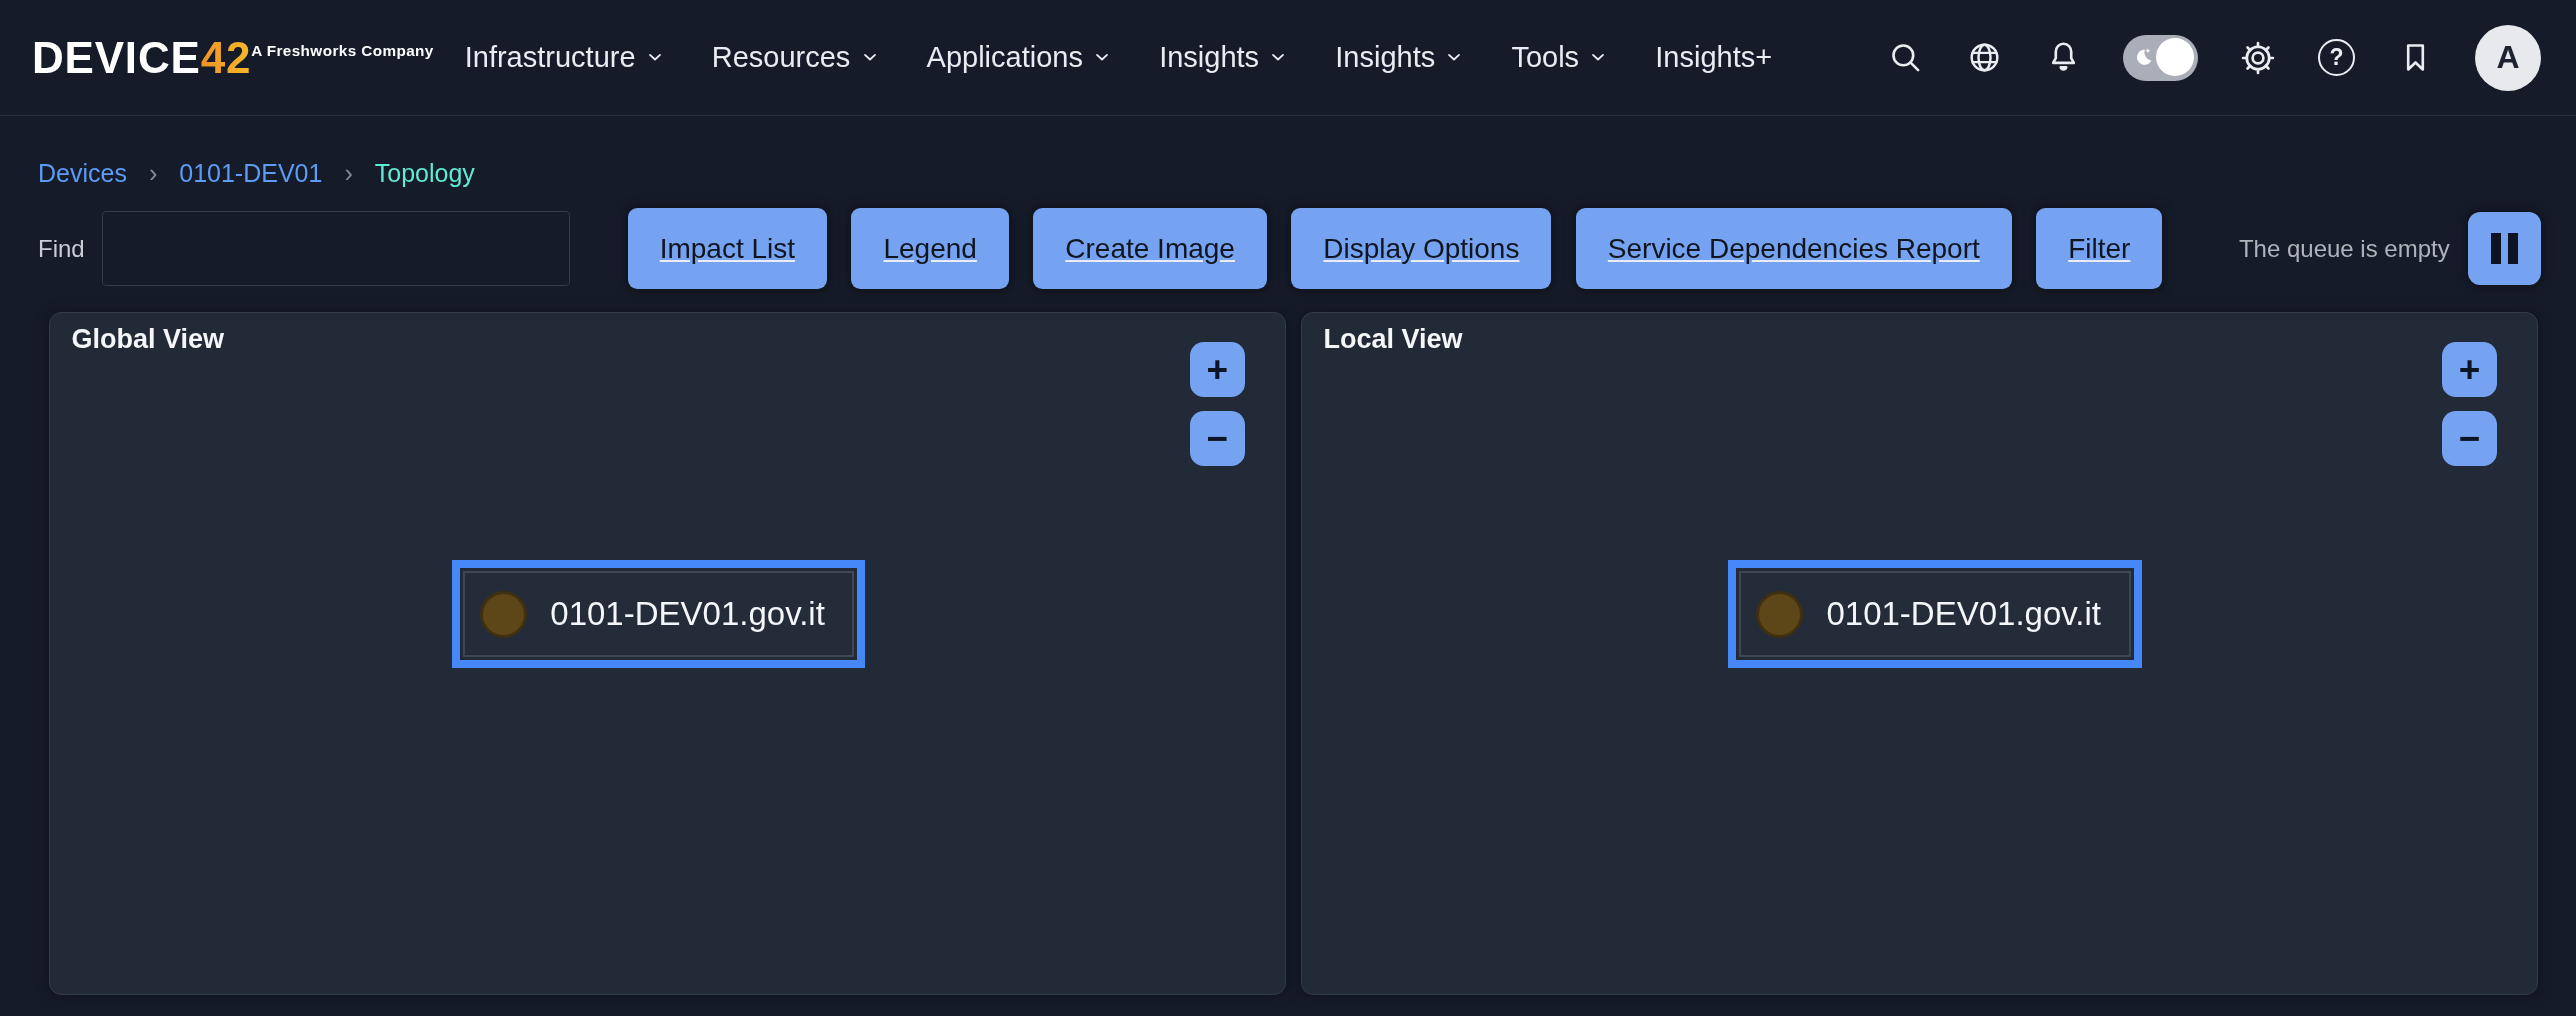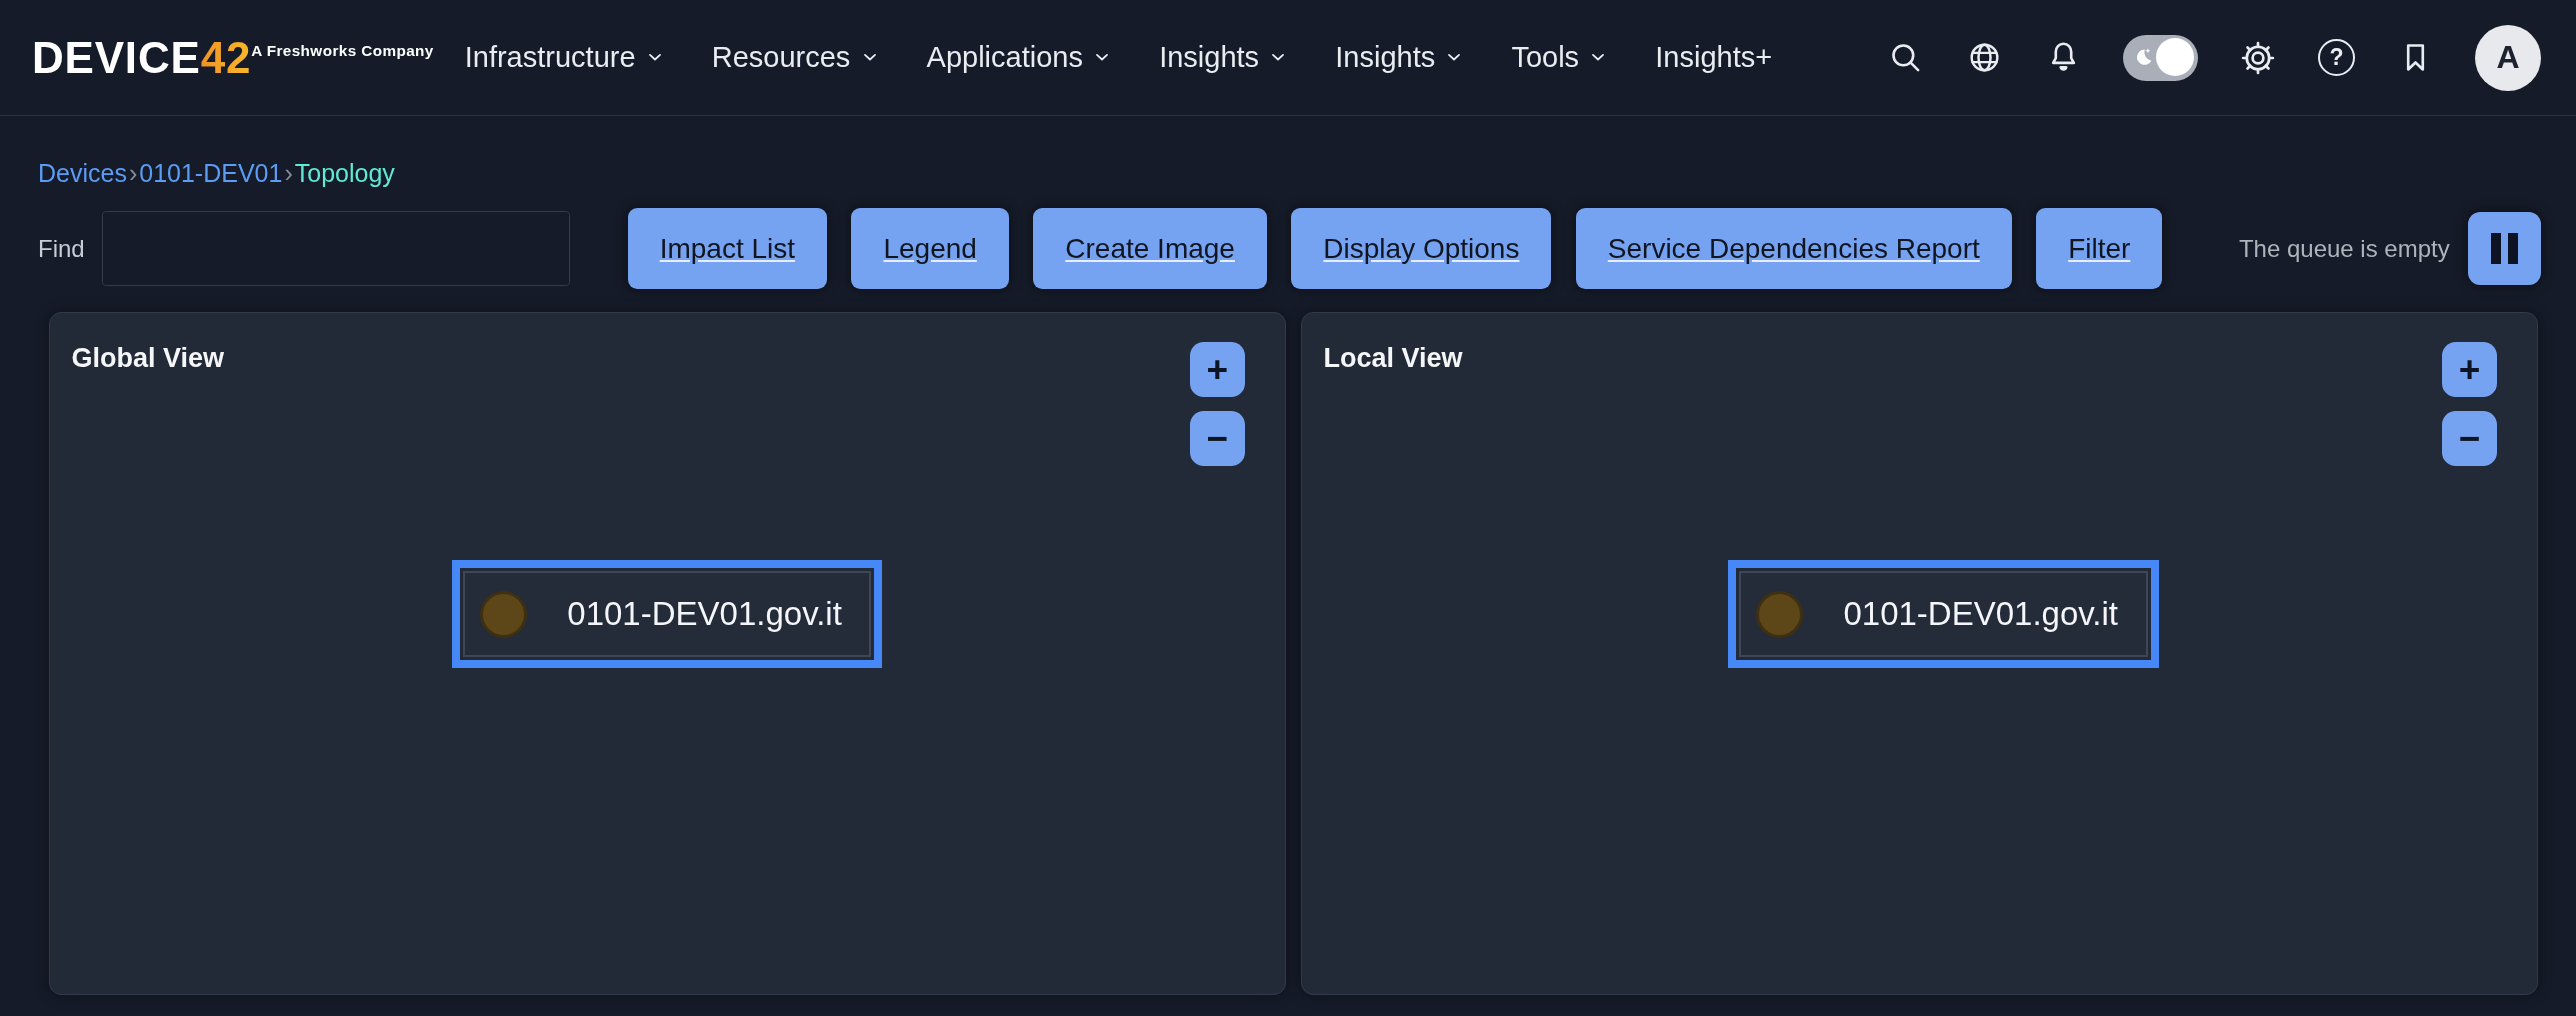--- a/index.html
+++ b/index.html
@@ -56,21 +56,21 @@
   .avatar {
     width:66px; height:66px; border-radius:50%;
     background:#e7e9ec; color:#1c222e;
     display:flex; align-items:center; justify-content:center;
     font-size:32px; font-weight:700; cursor:pointer;
   }
 
   
   .breadcrumb {
     margin:43px 0 0 38px;
-    display:flex; align-items:flex-end; gap:2px;
+    display:flex; align-items:flex-end; gap:22px;
     font-size:25px; font-weight:500;
   }
   .crumb-link { color:#5c9cf5; cursor:pointer; }
   .crumb-sep { color:#848b96; }
   .crumb-current { color:#5eead4; }
 
   
   .toolbar {
     margin:20px 35px 0 38px;
     display:flex; align-items:center;
@@ -107,38 +107,38 @@
   .panels {
     position:absolute; left:49px; right:38px; top:312px; height:683px;
     display:flex; gap:15.3px;
   }
   .panel {
     flex:1 1 0; position:relative;
     background:#222937; border:1.5px solid #333b4a; border-radius:12.2px;
     box-shadow:0 0 13.8px rgba(0,0,0,0.35);
   }
   .panel-title {
-    position:absolute; left:21.4px; top:30px;
+    position:absolute; left:21.4px; top:11px;
     font-size:27px; font-weight:700; color:#f5f6f8;
   }
   .zoom-col {
     position:absolute; top:29px; right:40px;
     display:flex; flex-direction:column; gap:13.8px;
   }
   .zoom-btn {
     width:55px; height:55px; border:none; border-radius:13.8px;
     background:#76a3f1; color:#0d1524;
     font-size:37px; font-weight:700; line-height:1;
     font-family:"Liberation Sans", sans-serif;
     cursor:pointer; display:flex; align-items:center; justify-content:center;
   }
 
   .topo-node {
     position:absolute;
-    display:inline-flex; align-items:center; gap:40px;
+    display:inline-flex; align-items:center; gap:23px;
     height:86px; padding:0 27.5px 0 15.3px;
     background:#242b39; border:2.3px solid #3f4654;
     outline:8.4px solid #4688f7; outline-offset:3.1px;
     cursor:pointer;
   }
   .node-dot {
     width:47px; height:47px; border-radius:50%;
     background:#5d4617; border:3.1px solid #3e3010; flex:none;
   }
   .node-label { font-size:33px; font-weight:500; color:#f4f6f9; white-space:nowrap; }

